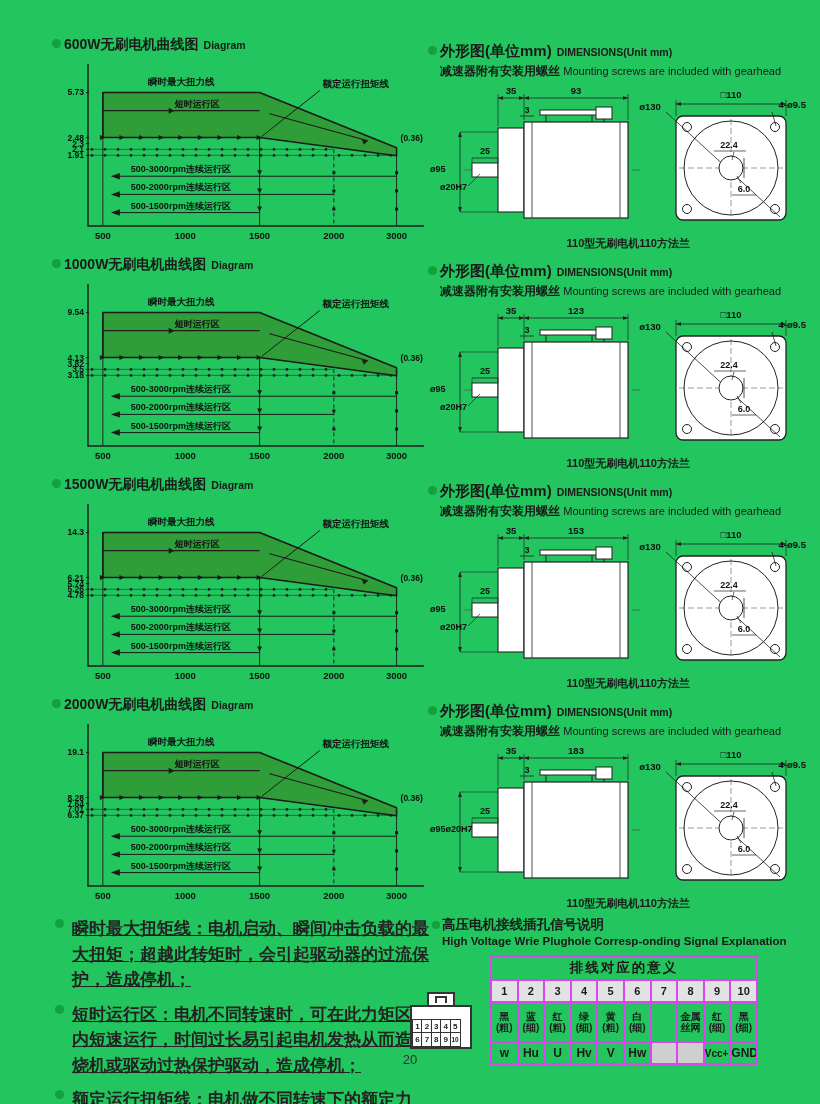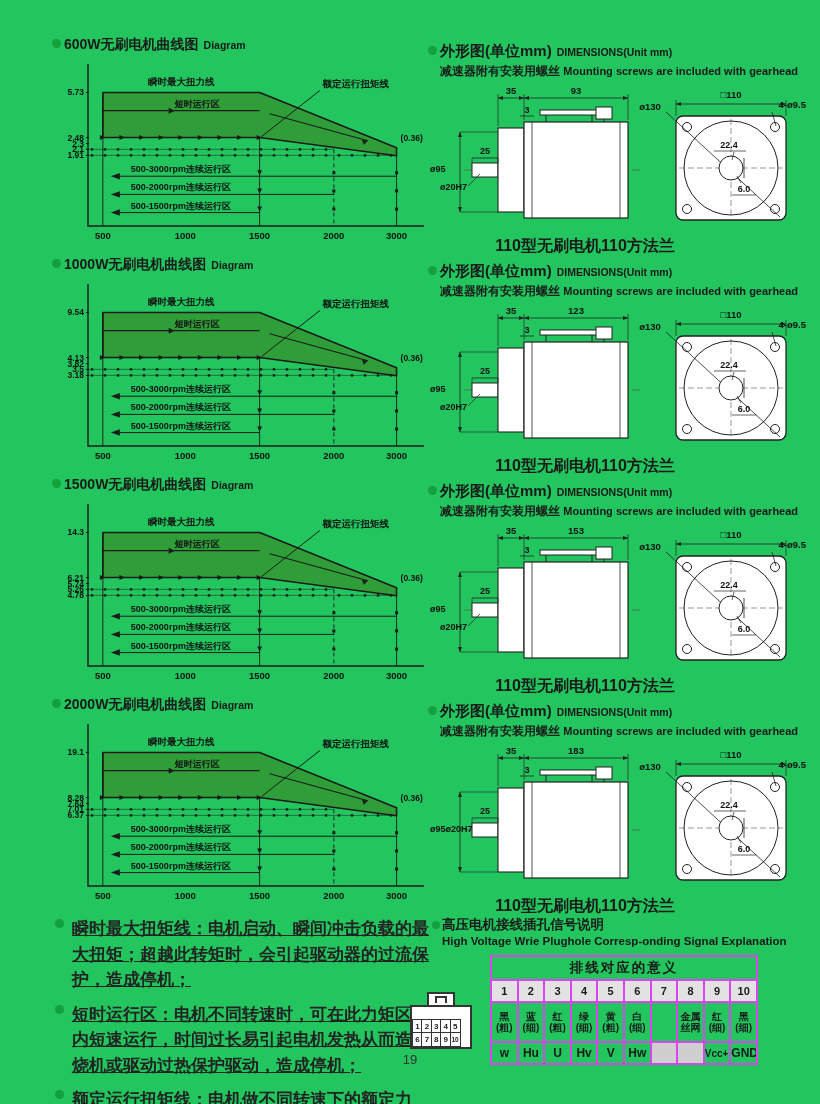--- a/index.html
+++ b/index.html
@@ -6,22 +6,22 @@
   .page{position:relative;width:820px;height:1104px;background:#22c55e;overflow:hidden;
         font-family:"Liberation Sans", sans-serif;color:#1a1a1a;margin:0 auto;}
   .row{position:absolute;left:0;width:820px;height:220px;}
   .chart-block{position:absolute;left:52px;top:0;width:392px;}
   .dim-block{position:absolute;left:428px;top:6px;width:388px;}
   .blk-title{margin:0 0 2px 0;font-size:14px;font-weight:bold;white-space:nowrap;}
   .blk-title .dot,.li-dot{display:inline-block;width:9px;height:9px;border-radius:50%;background:#14a03c;margin-right:3px;vertical-align:1px;}
   .blk-title .en{font-size:10.5px;margin-left:5px;}
   .dim-title{font-size:15px;}
   .dim-sub{margin:0 0 2px 12px;font-size:12px;font-weight:bold;white-space:nowrap;}
-  .dim-sub .en{font-size:11px;font-weight:bold;}
-  .dim-caption{margin:0 0 0 52px;width:210px;text-align:center;font-size:16px;font-weight:bold;}
+  .dim-sub .en{font-size:11px;font-weight:normal;}
+  .dim-caption{margin:0 0 0 52px;width:210px;text-align:right;font-size:11px;font-weight:bold;}
   svg text{font-family:"Liberation Sans", sans-serif;fill:#111;}
   .bottom-notes{position:absolute;left:55px;top:916px;width:378px;margin:0;padding:0;list-style:none;}
   .bottom-notes li{position:relative;padding-left:17px;font-size:17px;line-height:1.5;color:#222;margin-bottom:9px;font-weight:bold;text-decoration:underline;}
   .bottom-notes li .li-dot{position:absolute;left:0;top:3px;}
   .signal-block{position:absolute;left:432px;top:916px;width:380px;}
   .sig-h-cn{font-size:13.5px;font-weight:bold;}
   .sig-h-en{font-size:11.5px;font-weight:bold;margin:1px 0 0 10px;}
   .sig-table{border-collapse:collapse;table-layout:fixed;width:268px;margin:8px 0 0 58px;}
   .sig-table td{border:2px solid #d946ef;text-align:center;padding:0;overflow:hidden;}
   .t-title{font-size:13.5px;font-weight:bold;height:22px;letter-spacing:2px;}
@@ -830,14 +830,14 @@
               <div class="conn-cell">7</div>
               <div class="conn-cell">8</div>
               <div class="conn-cell">9</div>
               <div class="conn-cell" style="font-size: 6.5px;">10</div>
             </div>
           </div>
       </div>
     </div>
   </div>
 
-  <div class="page-num">19</div>
+  <div class="page-num">20</div>
 </div>
 
 </body></html>

